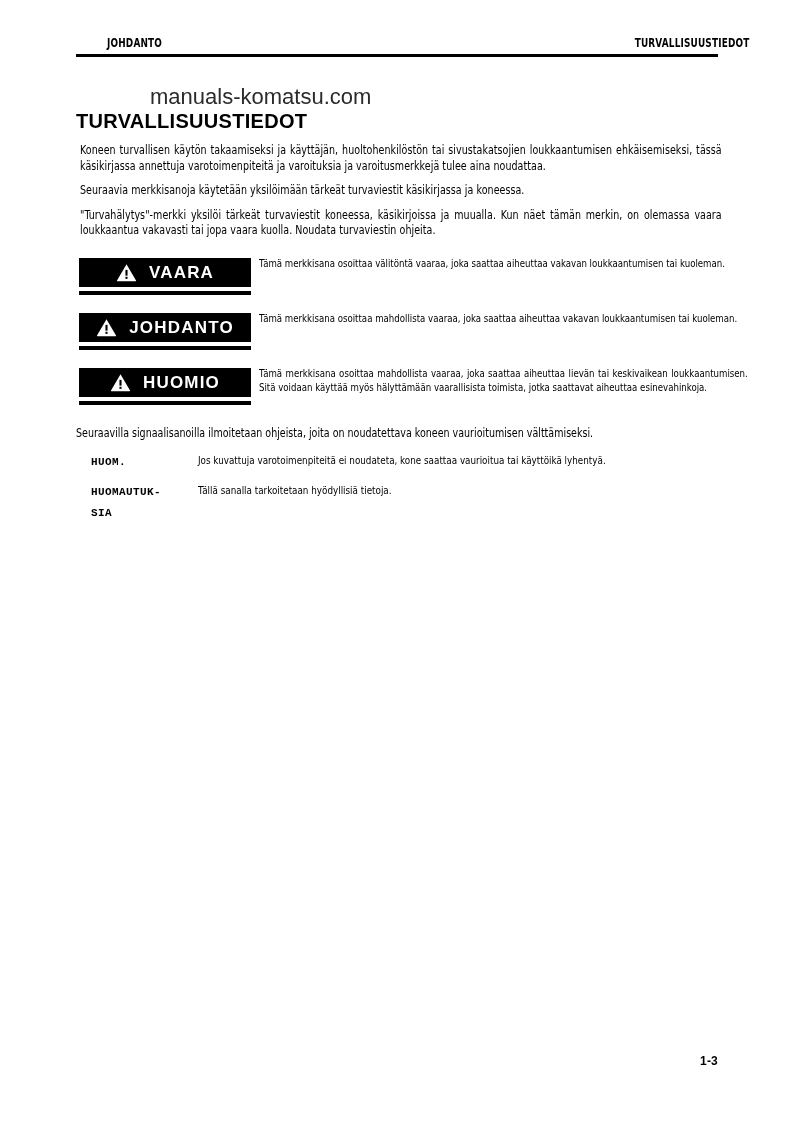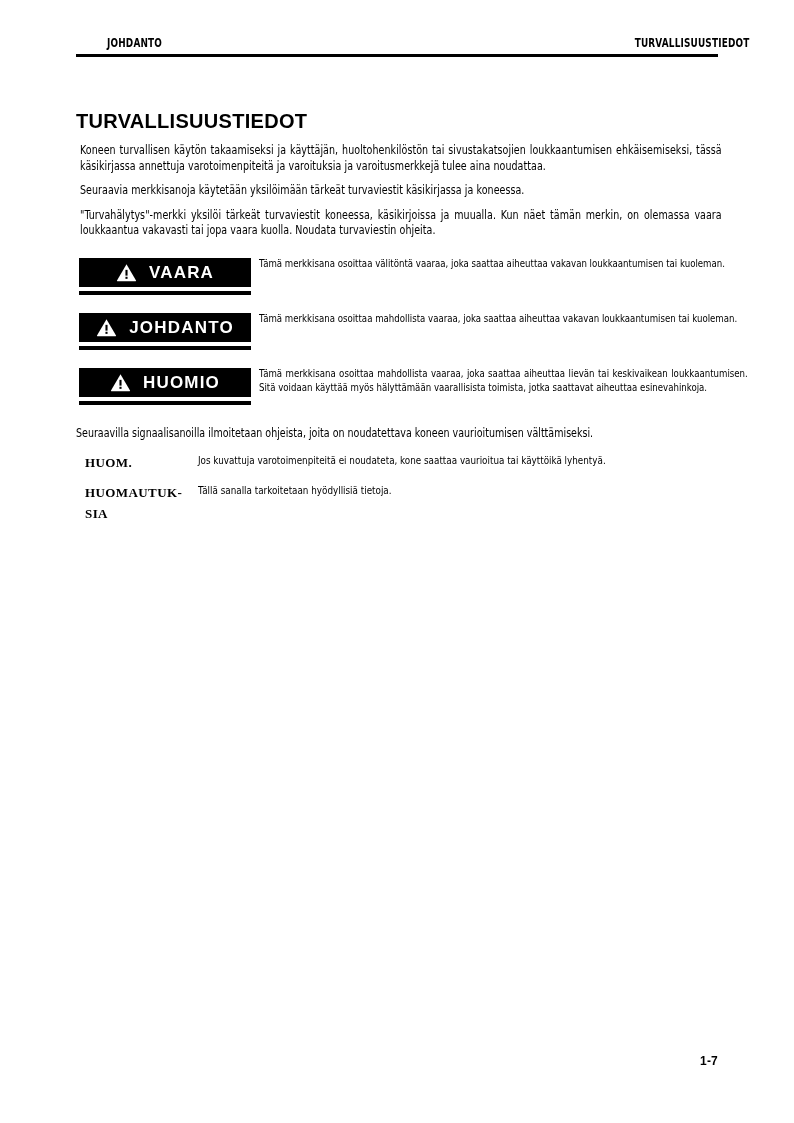--- a/index.html
+++ b/index.html
@@ -175,26 +175,26 @@
   .notice-row {
     position: absolute;
     left: 79px;
     width: 660px;
   }
   .notice-row.n1 { top: 452px; }
   .notice-row.n2 { top: 482px; }
 
   .notice-word {
     position: absolute;
-    left: 6px;
+    left: 12px;
     top: 0;
     width: 115px;
-    font-family: Liberation Serif, serif;
-    font-weight: bold;
-    font-size: 13px;
+    font-family: Liberation Mono, monospace;
+    font-weight: bold;
+    font-size: 11px;
     line-height: 21px;
     letter-spacing: 0.4px;
   }
   .notice-text {
     position: absolute;
     left: 119px;
     top: 1px;
     width: 600px;
     font-family: "DejaVu Sans Condensed", "Liberation Sans Narrow", "Liberation Sans", sans-serif;
     font-size: 10.3px;
@@ -218,20 +218,21 @@
 <body>
 
 <div class="page">
 
   <div class="page-header">
     <div class="header-text">JOHDANTO</div>
     <div class="header-text right">TURVALLISUUSTIEDOT</div>
   </div>
   <div class="header-rule"></div>
 
+  <div class="watermark">manuals-komatsu.com</div>
 
   <div class="section-title">TURVALLISUUSTIEDOT</div>
 
   <div class="body-col">
     <p class="para">Koneen turvallisen käytön takaamiseksi ja käyttäjän, huoltohenkilöstön tai sivustakatsojien loukkaantumisen ehkäisemiseksi, tässä käsikirjassa annettuja varotoimenpiteitä ja varoituksia ja varoitusmerkkejä tulee aina noudattaa.</p>
     <p class="para">Seuraavia merkkisanoja käytetään yksilöimään tärkeät turvaviestit käsikirjassa ja koneessa.</p>
     <p class="para last">"Turvahälytys"-merkki yksilöi tärkeät turvaviestit koneessa, käsikirjoissa ja muualla. Kun näet tämän merkin, on olemassa vaara loukkaantua vakavasti tai jopa vaara kuolla. Noudata turvaviestin ohjeita.</p>
   </div>
 
   <div class="banner-row r1">
@@ -279,15 +280,15 @@
     <div class="notice-word">HUOM.</div>
     <div class="notice-text">Jos kuvattuja varotoimenpiteitä ei noudateta, kone saattaa vaurioitua tai käyttöikä lyhentyä.</div>
   </div>
 
   <div class="notice-row n2">
     <div class="notice-word" style="white-space: pre-line;">HUOMAUTUK-
 SIA</div>
     <div class="notice-text">Tällä sanalla tarkoitetaan hyödyllisiä tietoja.</div>
   </div>
 
-  <div class="page-number">1-7</div>
+  <div class="page-number">1-3</div>
 
 </div>
 
 </body></html>

